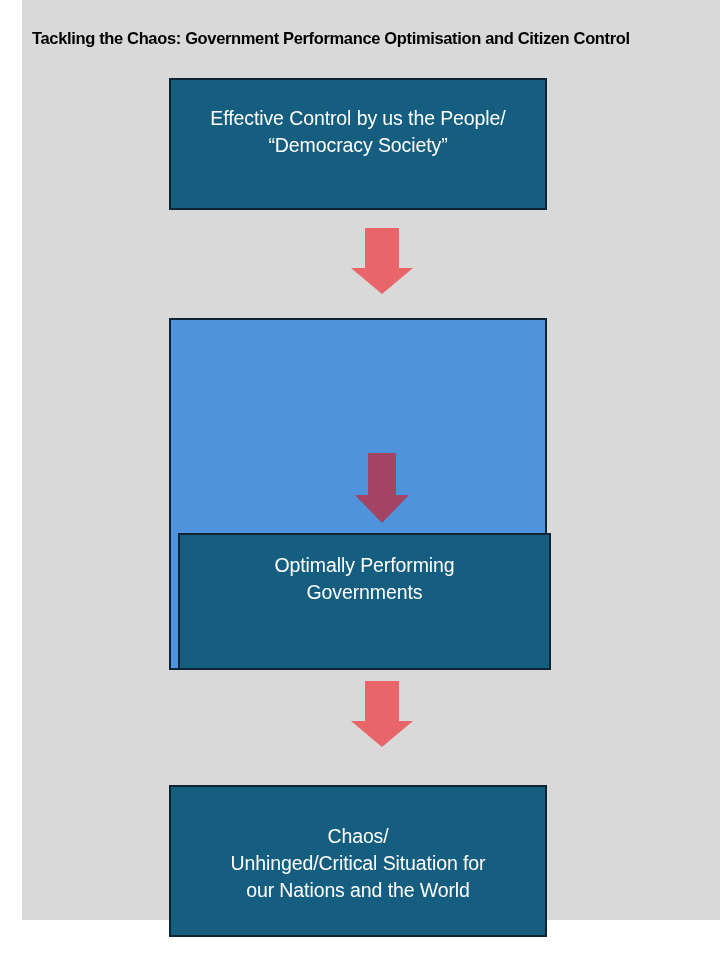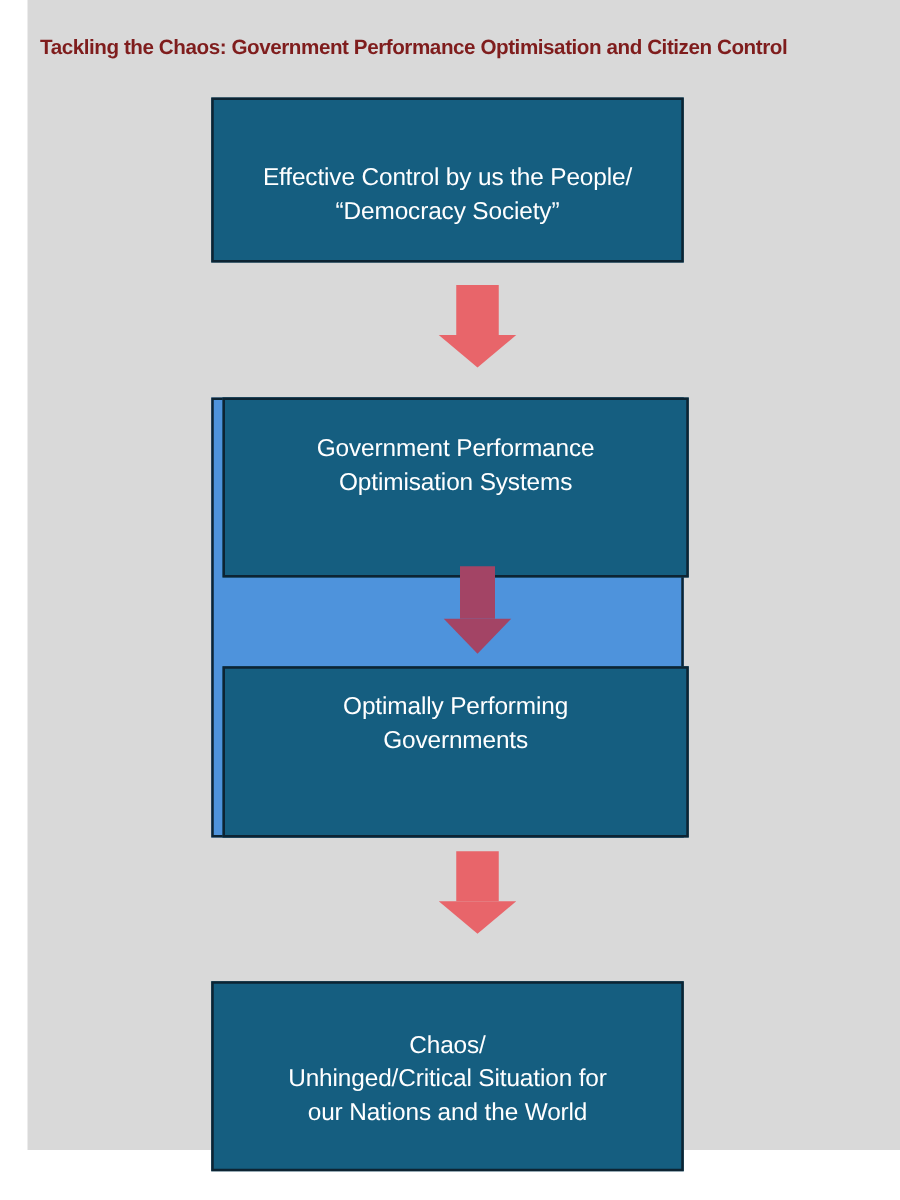--- a/index.html
+++ b/index.html
@@ -27,21 +27,21 @@
   
   #title {
     position: absolute;
     left: 10px;
     top: 28px;
     width: 684px;
     font-family: "Liberation Sans", sans-serif;
     font-size: 16.5px;
     font-weight: bold;
     letter-spacing: -0.35px;
-    color: #7f1d1d;
+    color: #000000;
     white-space: nowrap;
     line-height: 20px;
   }
 
   
   .node {
     position: absolute;
     box-sizing: border-box;
     background: #155E80;
     border: 2px solid #0d2433;
@@ -57,21 +57,21 @@
     white-space: pre-line;
   }
 
   
   #box-democracy {
     left: 147px;
     top: 78px;
     width: 378px;
     height: 132px;
   }
-  #box-democracy .txt { padding-top: 25px; margin-top: 24px; }
+  #box-democracy .txt { padding-top: 25px; }
 
   
   #group-optimisation {
     position: absolute;
     left: 147px;
     top: 318px;
     width: 378px;
     height: 352px;
     box-sizing: border-box;
     background: #4E93DC;
@@ -175,24 +175,20 @@
 “Democracy Society”</span>
   </div>
 
   <div id="arrow-top" class="arrow-down">
     <span class="shaft"></span>
     <span class="head"></span>
   </div>
 
   <div id="group-optimisation">
 
-    <div id="box-gpos" class="node">
-      <span class="txt">Government Performance
-Optimisation Systems</span>
-    </div>
 
     <div id="box-optimal" class="node">
       <span class="txt">Optimally Performing
 Governments</span>
     </div>
   </div>
 
   <div id="arrow-mid" class="arrow-down">
     <span class="shaft"></span>
     <span class="head"></span>

